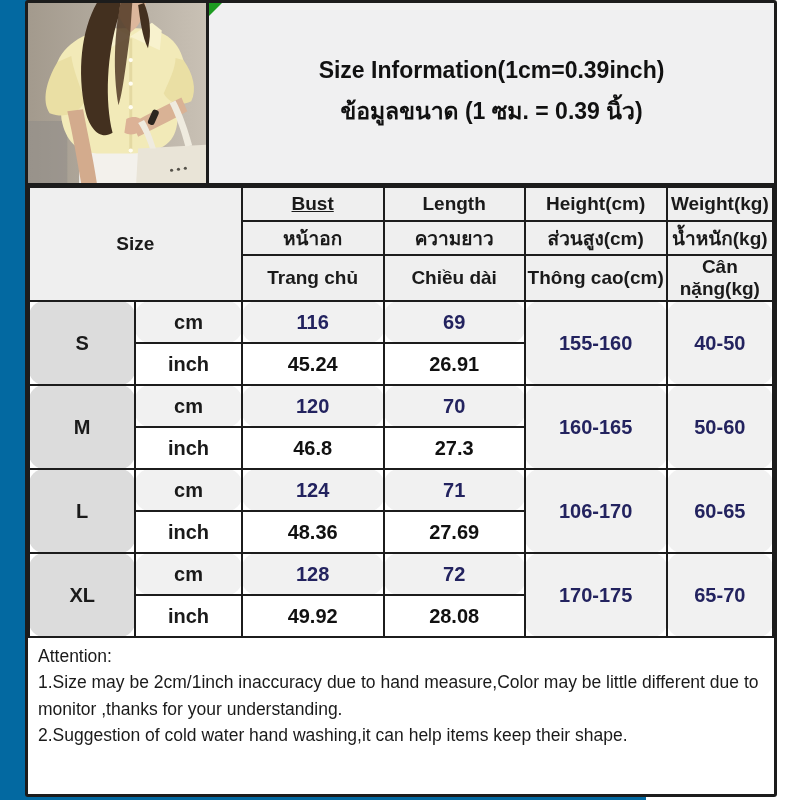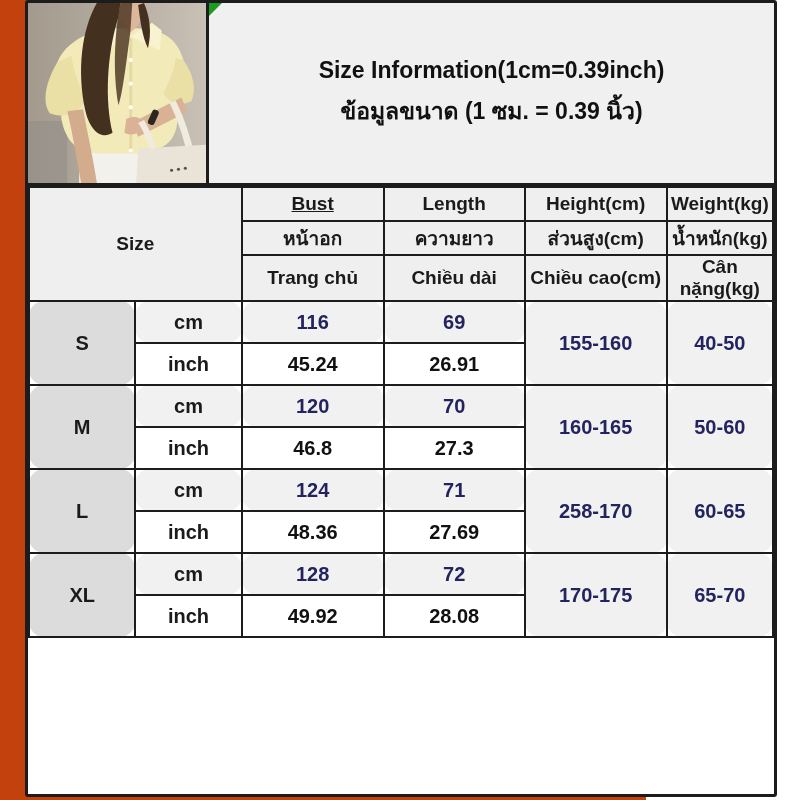--- a/index.html
+++ b/index.html
@@ -1,19 +1,19 @@
 <!DOCTYPE html>
 <html><head>
 <meta charset="utf-8">
 <style>
   * { margin: 0; padding: 0; box-sizing: border-box; }
   html, body { width: 800px; height: 800px; background: #ffffff; }
   body { font-family: "Liberation Sans", "DejaVu Sans", sans-serif; color: #1a1a1a; }
 
-  .canvas { position: relative; width: 646px; height: 800px; background: #c2410c; }
+  .canvas { position: relative; width: 646px; height: 800px; background: #0369a1; }
 
   .sheet {
     position: absolute; left: 25px; top: 0; width: 752px; height: 797px;
     border: 3px solid #1c1c1c; border-radius: 3px; background: #ffffff;
     display: flex; flex-direction: column; overflow: hidden;
   }
 
   
   .top-band { display: flex; height: 183px; flex: 0 0 183px; border-bottom: 3px solid #1c1c1c; }
   .photo { width: 181px; flex: 0 0 181px; border-right: 3px solid #1c1c1c; position: relative; overflow: hidden; }
@@ -142,21 +142,21 @@
       </tr>
       <tr class="hdr">
         <td>หน้าอก</td>
         <td>ความยาว</td>
         <td>ส่วนสูง(cm)</td>
         <td>น้ำหนัก(kg)</td>
       </tr>
       <tr class="hdr">
         <td>Trang chủ</td>
         <td>Chiều dài</td>
-        <td>Chiều cao(cm)</td>
+        <td>Thông cao(cm)</td>
         <td>Cân nặng(kg)</td>
       </tr>
 
       <tr class="data">
         <td class="c-size size-letter" rowspan="2">S</td>
         <td class="c-unit row-cm">cm</td>
         <td class="row-cm val-cm">116</td>
         <td class="row-cm val-cm">69</td>
         <td class="merged" rowspan="2">155-160</td>
         <td class="merged" rowspan="2">40-50</td>
@@ -179,21 +179,21 @@
         <td class="row-inch">inch</td>
         <td class="row-inch val-inch">46.8</td>
         <td class="row-inch val-inch">27.3</td>
       </tr>
 
       <tr class="data">
         <td class="size-letter" rowspan="2">L</td>
         <td class="row-cm">cm</td>
         <td class="row-cm val-cm">124</td>
         <td class="row-cm val-cm">71</td>
-        <td class="merged" rowspan="2">258-170</td>
+        <td class="merged" rowspan="2">106-170</td>
         <td class="merged" rowspan="2">60-65</td>
       </tr>
       <tr class="data">
         <td class="row-inch">inch</td>
         <td class="row-inch val-inch">48.36</td>
         <td class="row-inch val-inch">27.69</td>
       </tr>
 
       <tr class="data">
         <td class="size-letter" rowspan="2">XL</td>
@@ -204,15 +204,20 @@
         <td class="merged" rowspan="2">65-70</td>
       </tr>
       <tr class="data">
         <td class="row-inch">inch</td>
         <td class="row-inch val-inch">49.92</td>
         <td class="row-inch val-inch">28.08</td>
       </tr>
     </tbody>
       </table>
 
+    <div class="attention">
+      <p>Attention:</p>
+      <p>1.Size may be 2cm/1inch inaccuracy due to hand measure,Color may be little different due to monitor ,thanks for your understanding.</p>
+      <p>2.Suggestion of cold water hand washing,it can help items keep their shape.</p>
+    </div>
 
   </div>
 </div>
 
 </body></html>

